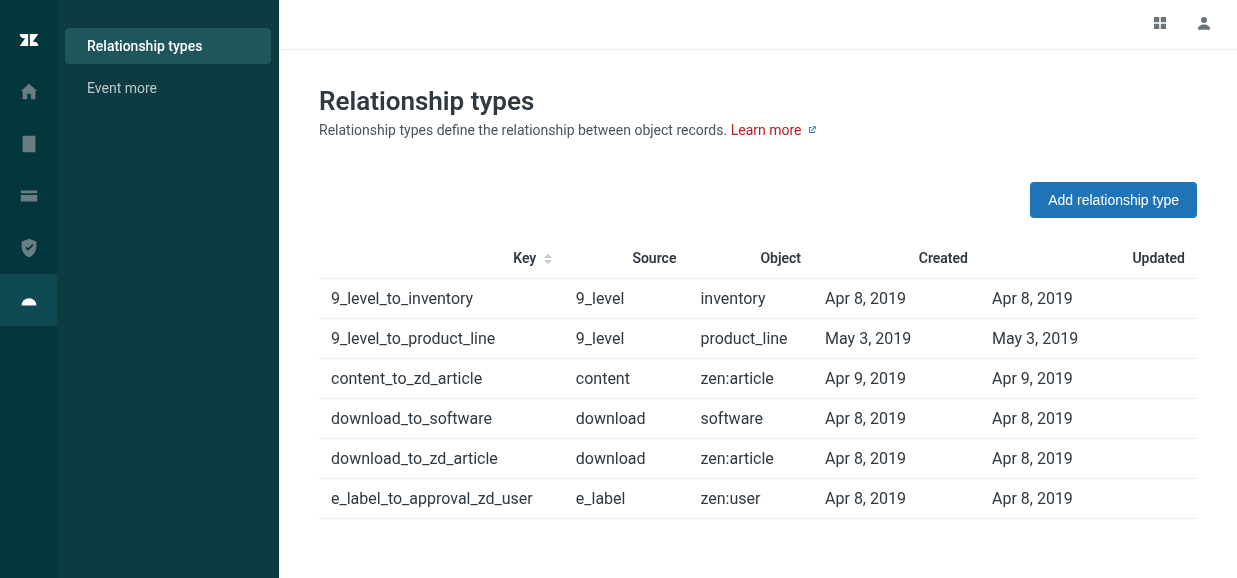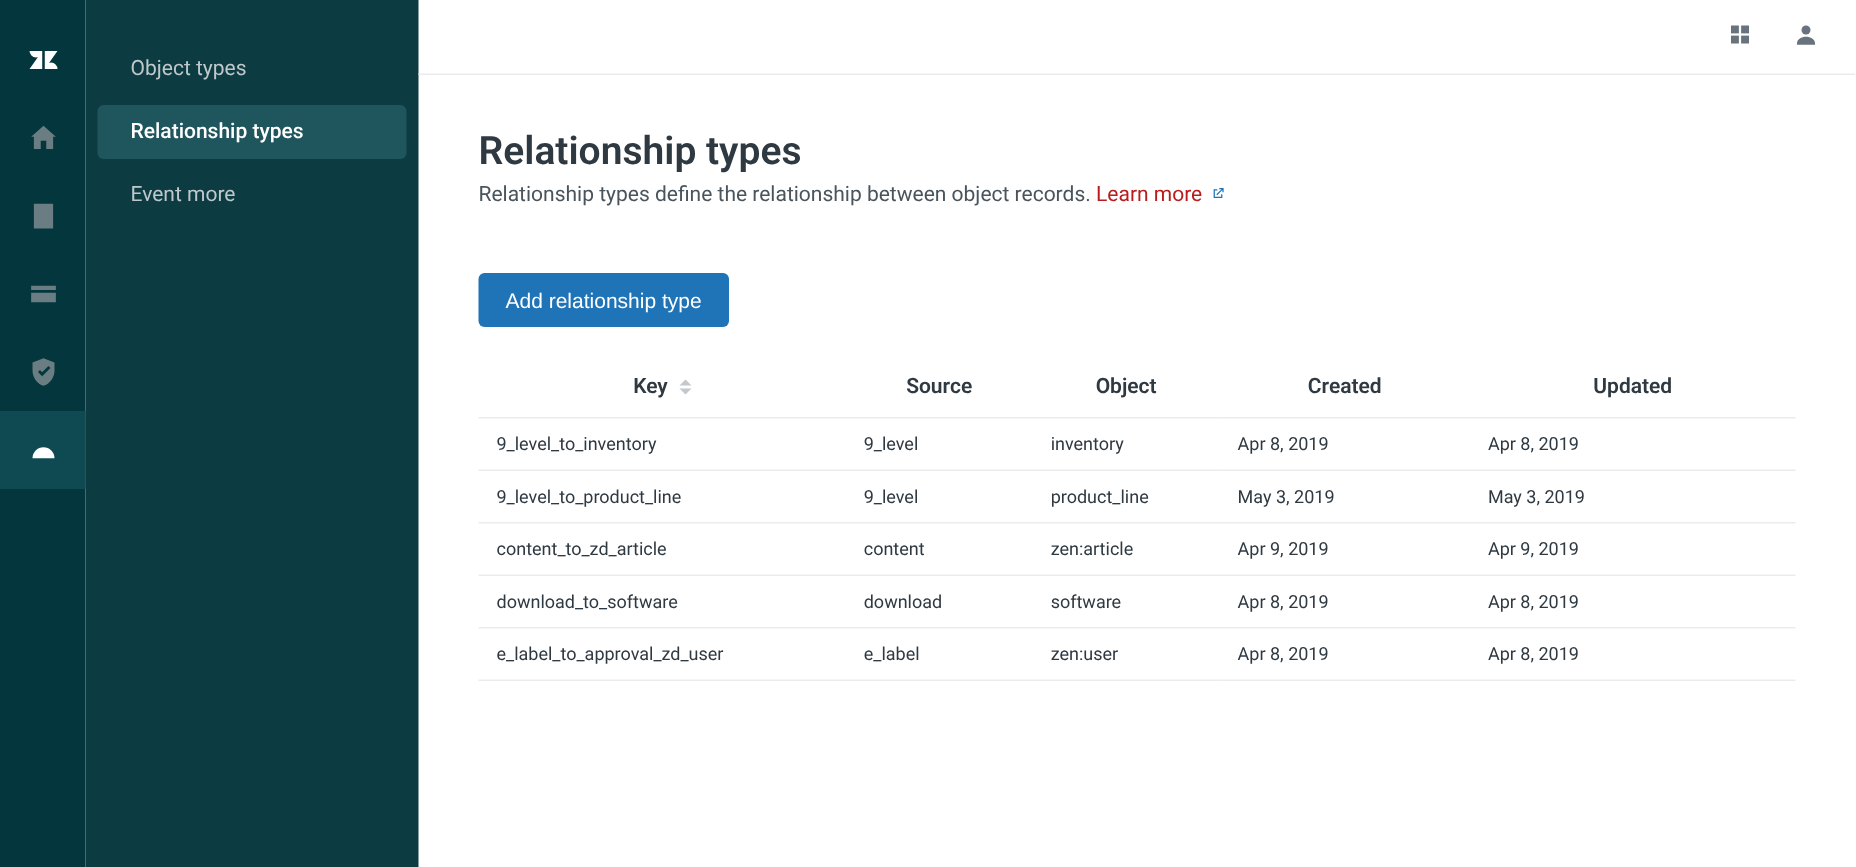--- a/index.html
+++ b/index.html
@@ -23,27 +23,27 @@
   .topbar { height: 50px; border-bottom: 1px solid #e9ebed; display: flex; align-items: center; justify-content: flex-end; padding-right: 24px; gap: 26px; }
   .topbar .top-icon { color: #68737d; cursor: pointer; }
   .topbar .top-icon svg { width: 18px; height: 18px; fill: #68737d; }
 
   .content { padding: 36px 40px 0 40px; overflow: auto; flex: 1; }
   .page-title { font-size: 26px; font-weight: 600; color: #2f3941; margin-bottom: 6px; }
   .page-desc { font-size: 14px; color: #49545c; }
   .page-desc a { color: #b91c1c; text-decoration: none; }
   .page-desc a svg { width: 10px; height: 10px; fill: #1f73b7; margin-left: 2px; vertical-align: baseline; }
 
-  .actions { display: flex; justify-content: flex-start; margin-top: 44px; margin-bottom: 20px; }
+  .actions { display: flex; justify-content: flex-end; margin-top: 44px; margin-bottom: 20px; }
   .btn-primary { background: #1f73b7; color: #fff; border: none; border-radius: 4px; padding: 10px 18px; font-size: 14px; font-weight: 500; cursor: pointer; }
 
   table { width: 100%; border-collapse: collapse; }
-  thead th { text-align: center; font-weight: 600; font-size: 14px; color: #2f3941; padding: 12px 12px 12px 12px; border-bottom: 1px solid #e9ebed; }
+  thead th { text-align: right; font-weight: 600; font-size: 14px; color: #2f3941; padding: 12px 12px 12px 12px; border-bottom: 1px solid #e9ebed; }
   thead th:first-child { padding-left: 12px; }
-  tbody td { font-size: 12px; color: #2f3941; padding: 10px 12px; border-bottom: 1px solid #e9ebed; white-space: nowrap; overflow: hidden; text-overflow: ellipsis; }
+  tbody td { font-size: 16px; color: #2f3941; padding: 10px 12px; border-bottom: 1px solid #e9ebed; white-space: nowrap; overflow: hidden; text-overflow: ellipsis; }
   .col-key { width: 220px; max-width: 220px; }
   .col-source { width: 112px; max-width: 112px; }
   .col-target { width: 112px; max-width: 112px; }
   .col-created { width: 150px; }
   .col-updated { width: 195px; }
 
   .sort-icon { display: inline-flex; flex-direction: column; margin-left: 4px; vertical-align: middle; }
   .sort-icon span { width: 0; height: 0; border-left: 4px solid transparent; border-right: 4px solid transparent; }
   .sort-icon .up { border-bottom: 4px solid #c2c8cc; margin-bottom: 2px; }
   .sort-icon .down { border-top: 4px solid #c2c8cc; }
@@ -78,21 +78,20 @@
       </svg>
   </div>
   <div class="rail-item active">
     <svg viewBox="0 0 24 24">
         <path fill="#fff" d="M4 18a8 8 0 0 1 16 0H4z"></path>
       </svg>
   </div>
 </nav>
 
 <aside class="sidebar">
-  <div class="side-link">Object types</div>
   <div class="side-link active">Relationship types</div>
   <div class="side-link">Event more</div>
 </aside>
 
 <main class="main">
   <div class="topbar">
     <span class="top-icon">
       <svg viewBox="0 0 24 24">
           <rect x="4" y="4" width="7" height="7"></rect>
           <rect x="13" y="4" width="7" height="7"></rect>
@@ -170,20 +169,27 @@
             <td class="col-updated">Apr 9, 2019</td>
           </tr>
           <tr>
             <td class="col-key">download_to_software</td>
             <td class="col-source">download</td>
             <td class="col-target">software</td>
             <td class="col-created">Apr 8, 2019</td>
             <td class="col-updated">Apr 8, 2019</td>
           </tr>
           <tr>
+            <td class="col-key">download_to_zd_article</td>
+            <td class="col-source">download</td>
+            <td class="col-target">zen:article</td>
+            <td class="col-created">Apr 8, 2019</td>
+            <td class="col-updated">Apr 8, 2019</td>
+          </tr>
+          <tr>
             <td class="col-key">e_label_to_approval_zd_user</td>
             <td class="col-source">e_label</td>
             <td class="col-target">zen:user</td>
             <td class="col-created">Apr 8, 2019</td>
             <td class="col-updated">Apr 8, 2019</td>
           </tr>
         </tbody>
     </table>
   </div>
 </main>

